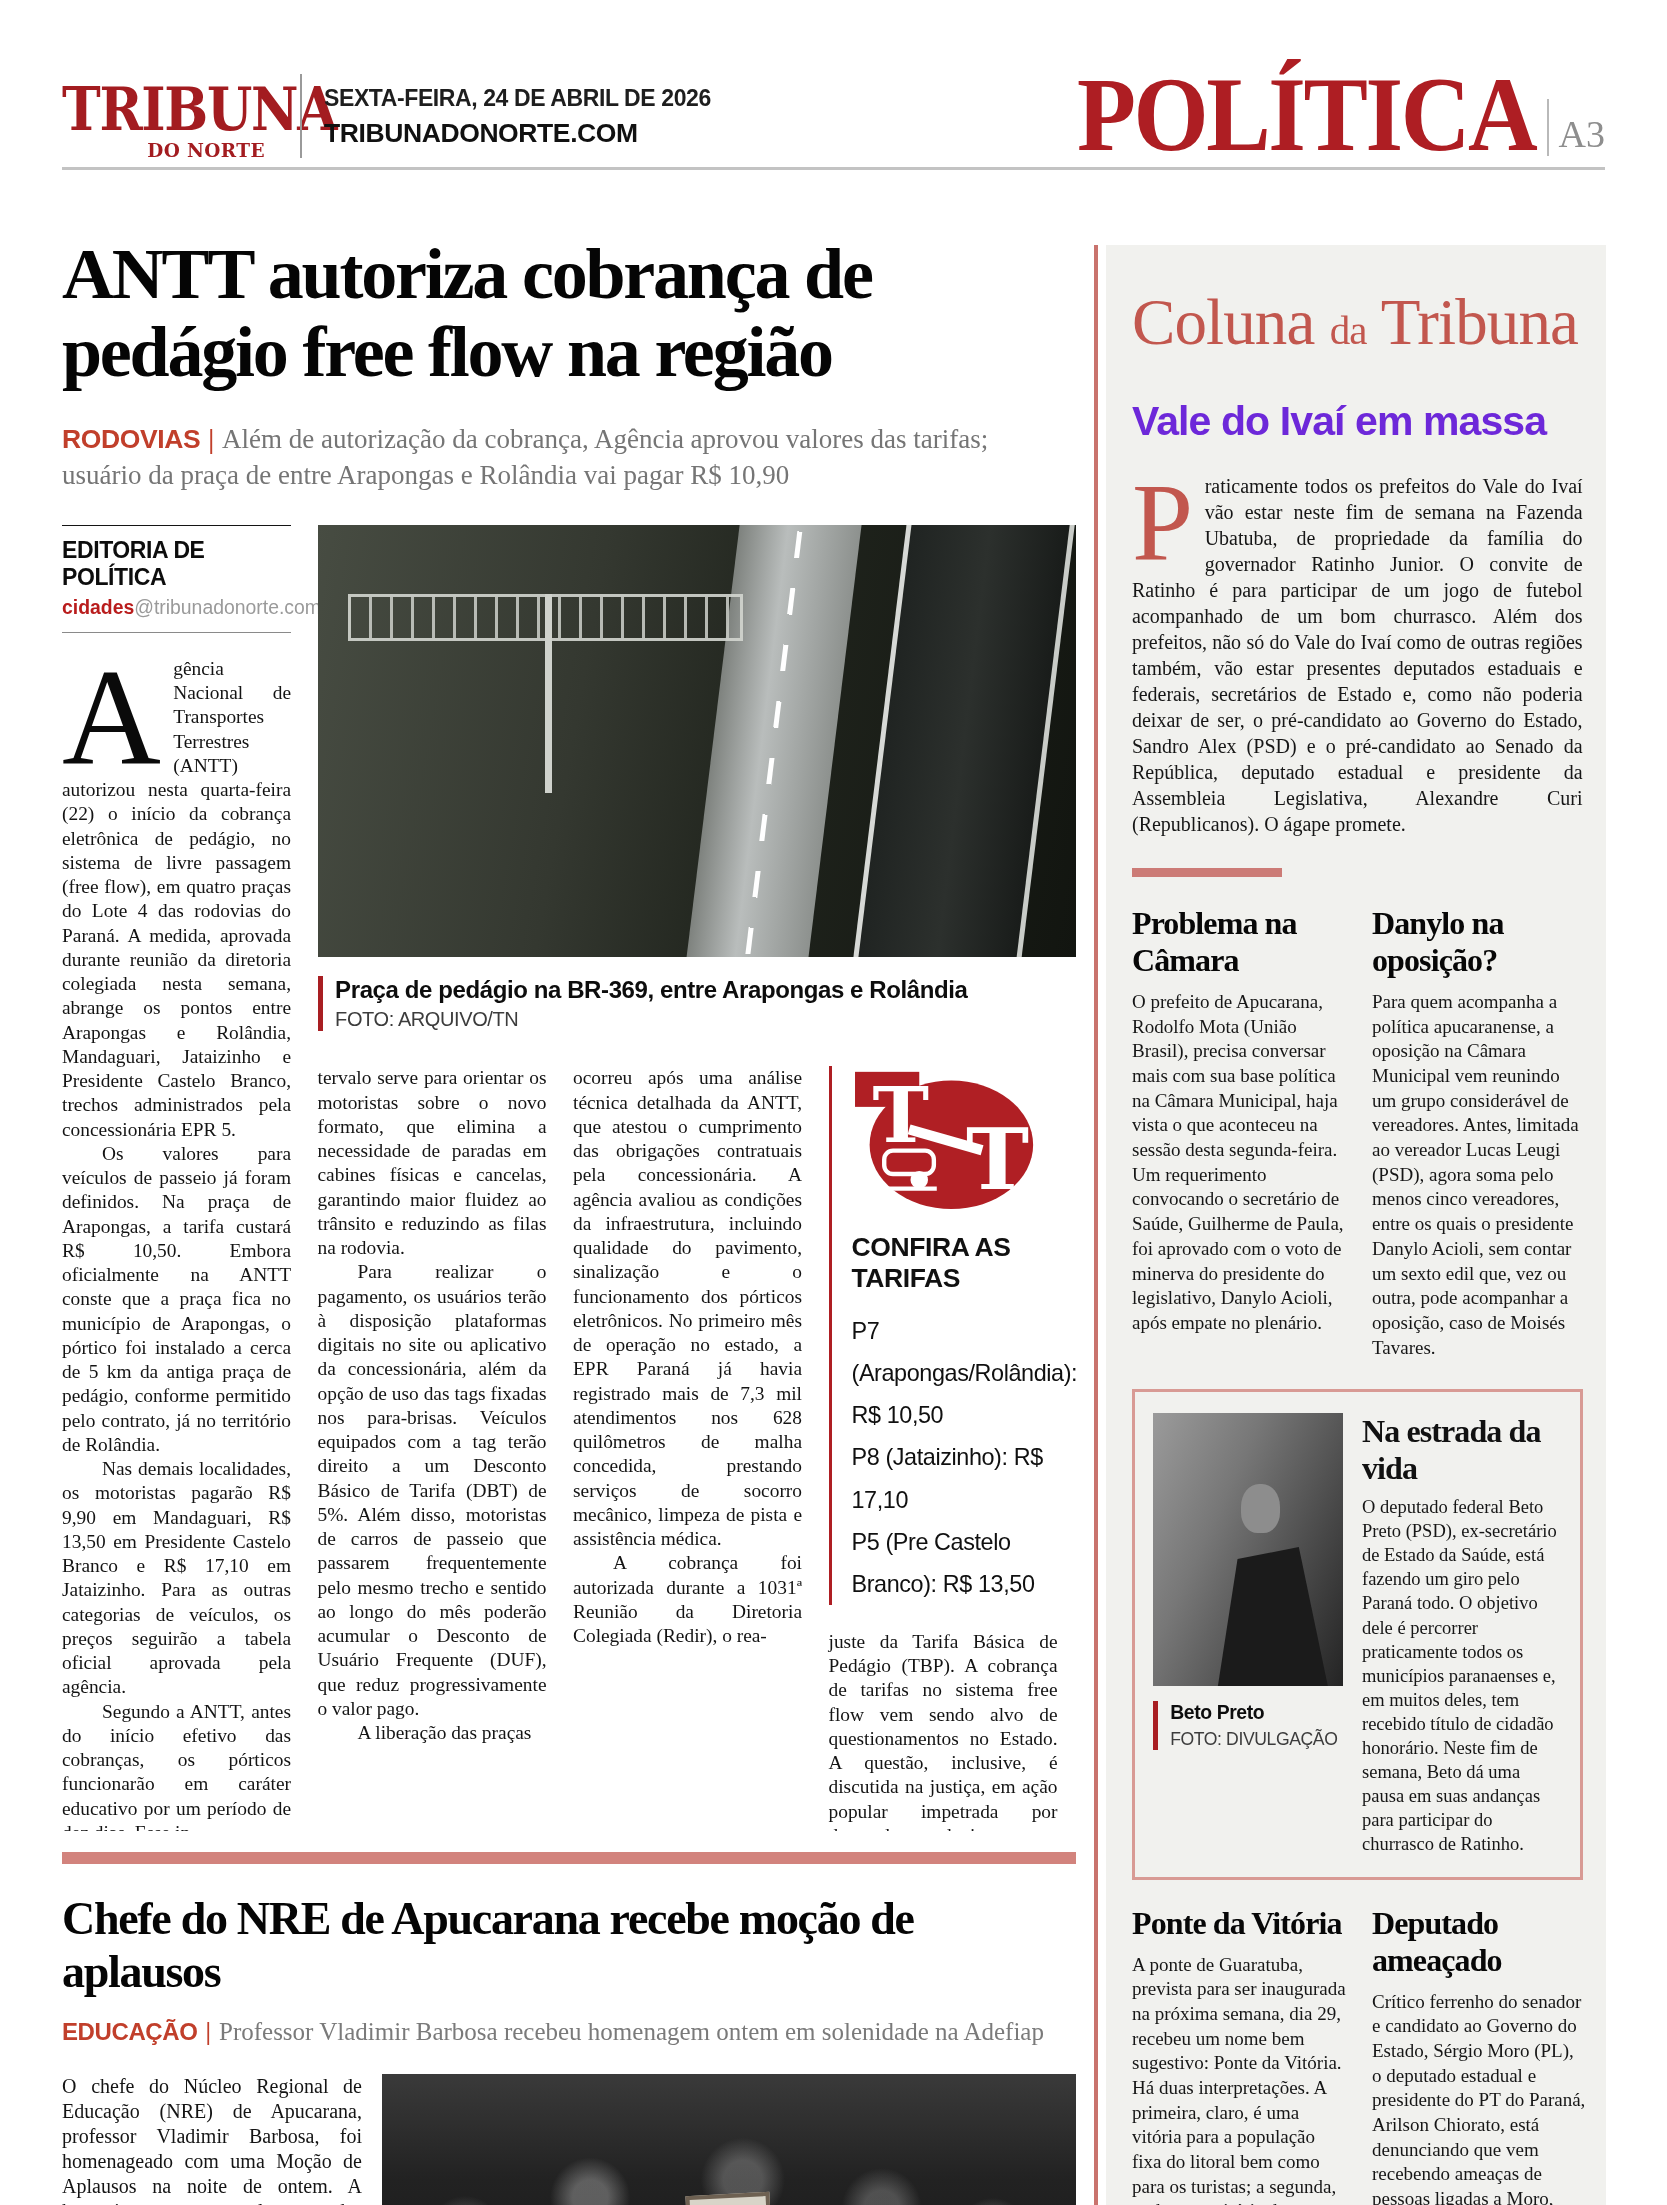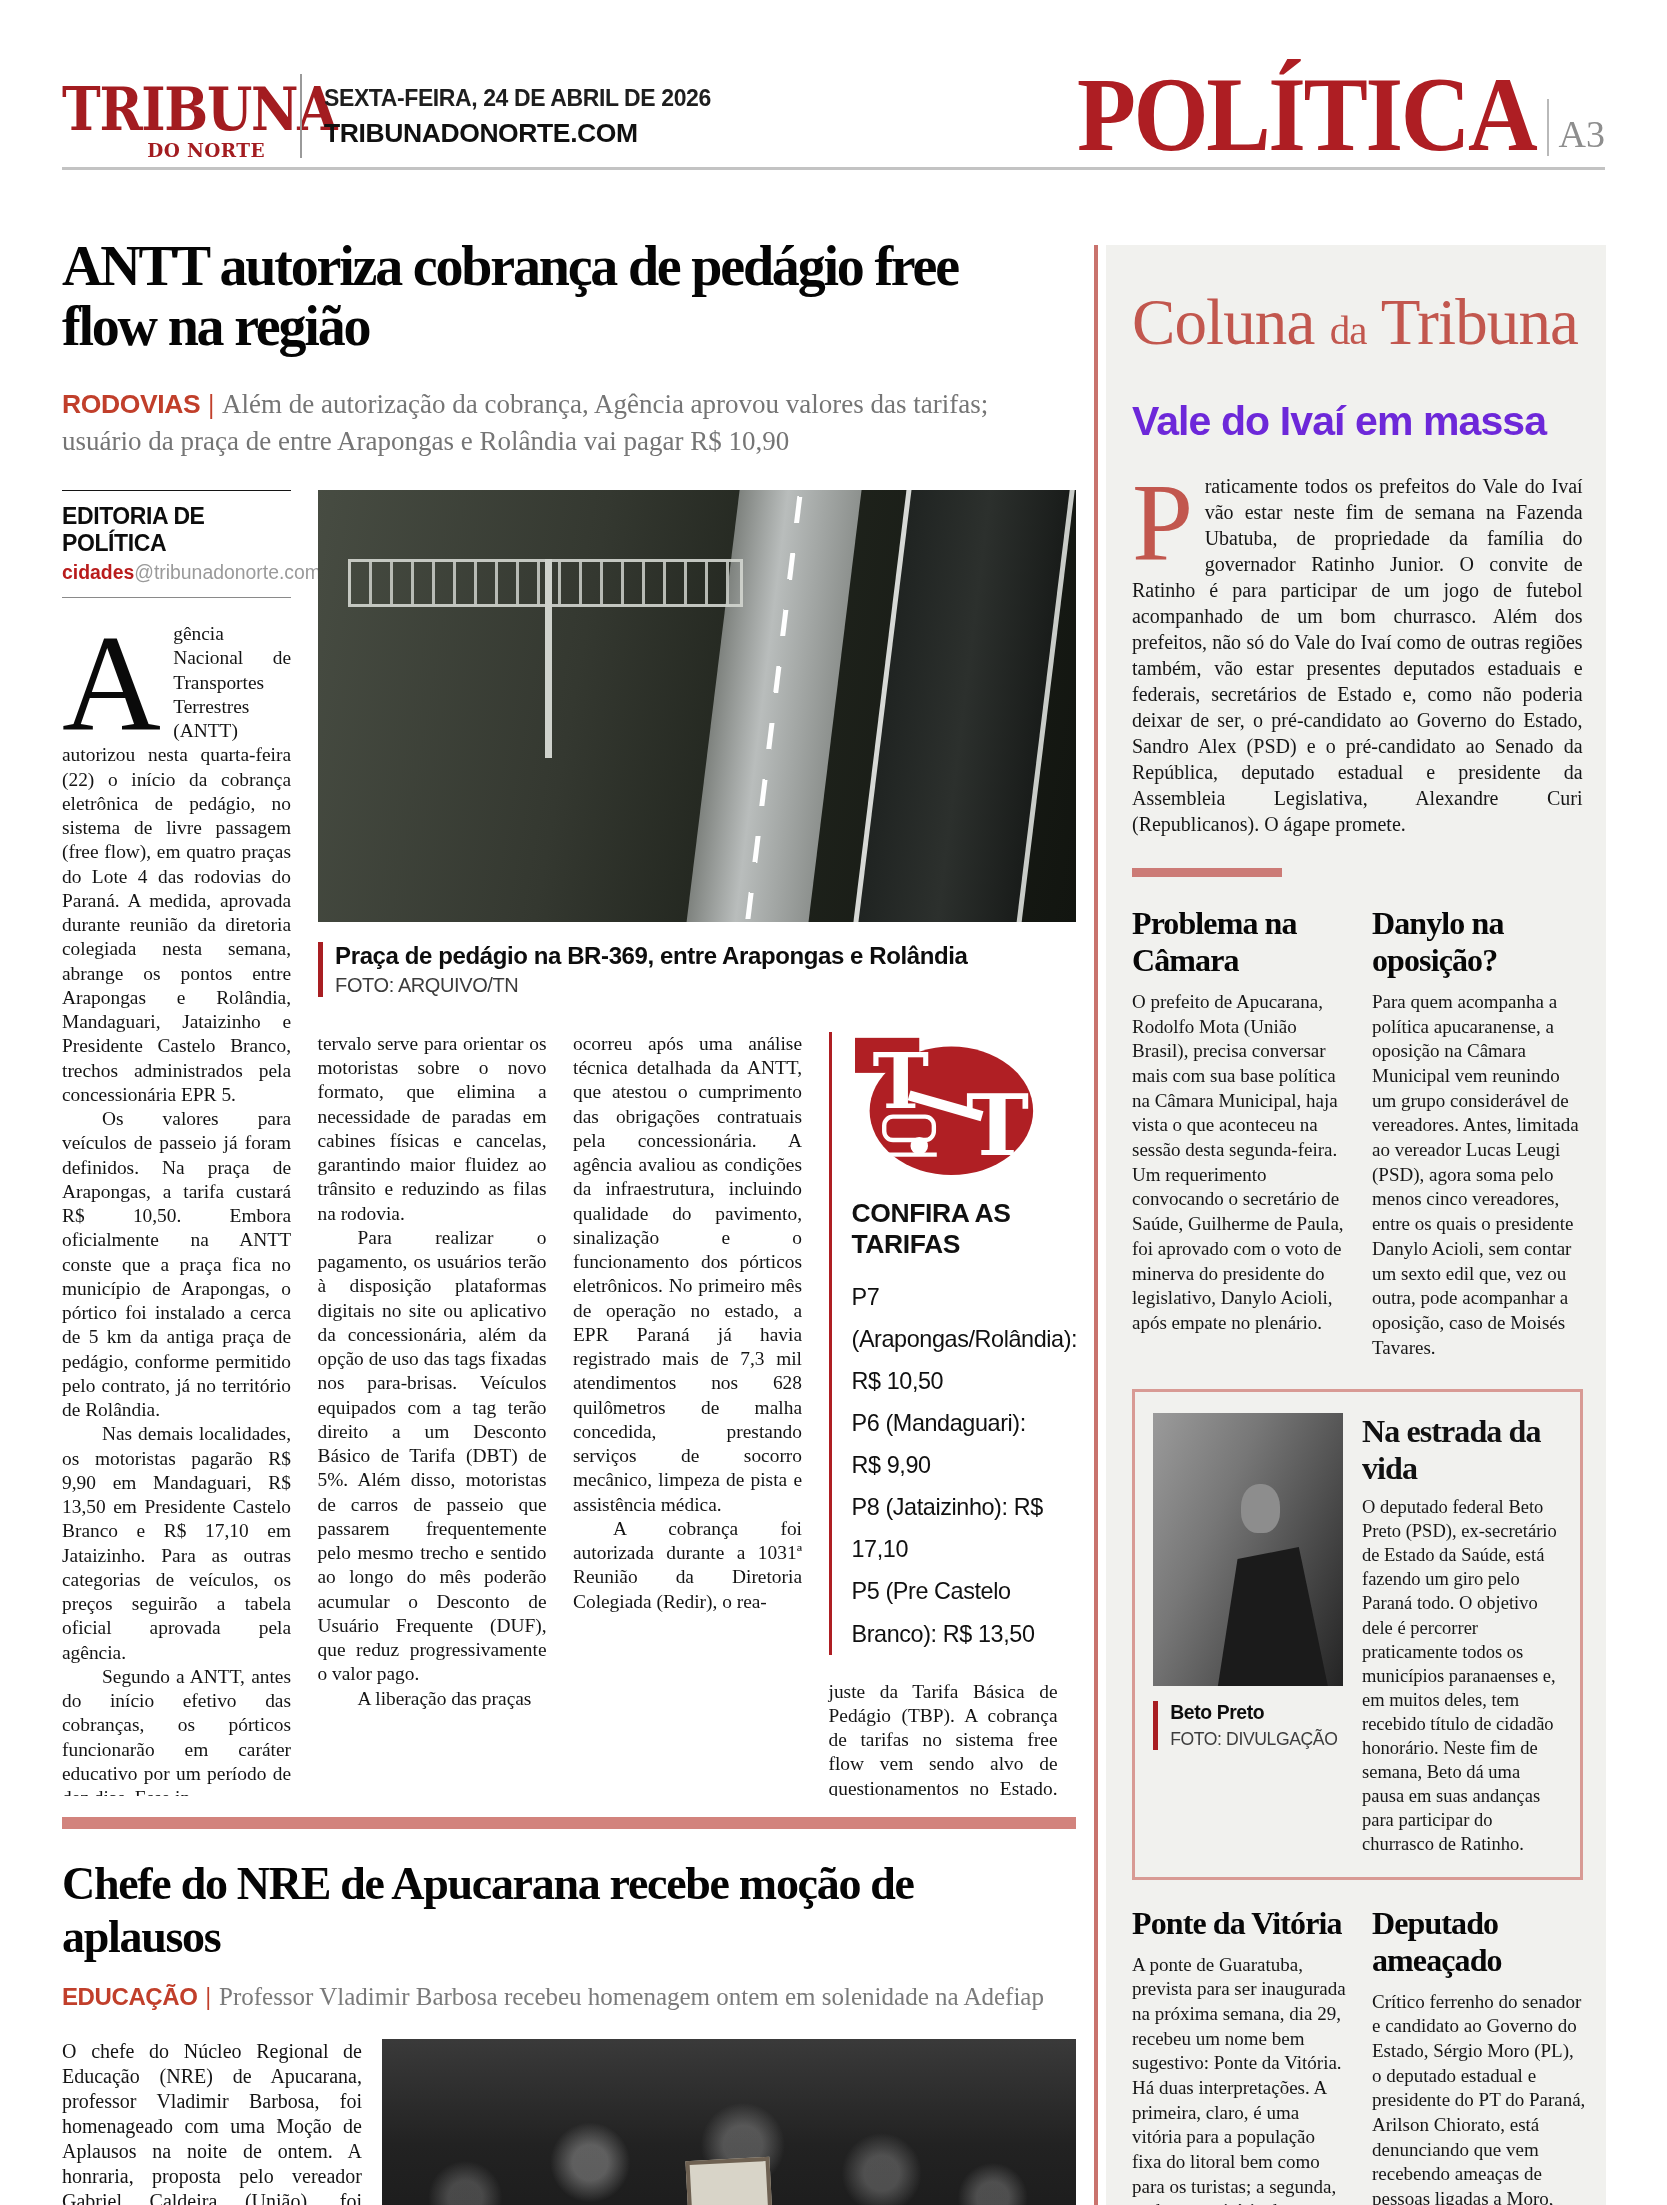--- a/index.html
+++ b/index.html
@@ -25,21 +25,21 @@
   .page-number { font-size:38px; color:#8e8e8e; font-family:"Liberation Serif", serif; margin-bottom:3.5px; }
 
   
   .content { display:flex; align-items:flex-start; }
   .left-main { width:1014px; }
   .sidebar { width:512px; margin-left:17.6px; margin-top:75px; height:2505px;
     border-left:4px solid #c9736d; padding-left:8.8px; }
   .sidebar-bg { background:#f1f1ee; height:100%; padding:26.5px 23px 17.6px 25.6px; overflow:hidden; }
 
   
-  .headline { margin-top:66px; width:961px; font-weight:bold; font-size:56px; line-height:1.08;
+  .headline { margin-top:66px; width:961px; font-weight:bold; font-size:72px; line-height:1.08;
     letter-spacing:-2.2px; color:#050505; }
   .deck { margin-top:29px; width:948px; font-size:27px; line-height:1.35; color:#757575; }
   .kicker { font-family:"Liberation Sans", sans-serif; font-weight:bold; color:#c13f2b;
     letter-spacing:-0.4px; font-size:26.5px; }
   .kicker-sep { color:#c13f2b; font-weight:bold; padding:0 8px; }
 
   .article-row { display:flex; margin-top:31px; height:1306px; overflow:hidden; }
   .col1 { width:229px; margin-right:26.5px; flex:none; }
   .byline-box { border-top:1.8px solid #141414; border-bottom:1.8px solid #8a8a8a; padding:11.5px 0 13.2px; }
   .byline-title { font-family:"Liberation Sans", sans-serif; font-weight:bold; font-size:23px; letter-spacing:-0.4px; color:#0d0d0d; }
@@ -207,21 +207,20 @@
                   <ellipse cx="68" cy="54" rx="56" ry="44" fill="#b01f24"></ellipse>
                   <text x="14" y="52" font-family="DejaVu Serif, serif" font-weight="bold" font-size="52" fill="#ffffff">T</text>
                   <text x="78" y="84" font-family="DejaVu Serif, serif" font-weight="bold" font-size="58" fill="#ffffff">T</text>
                   <rect x="40" y="40" width="52" height="7" fill="#ffffff" transform="rotate(16 40 40)"></rect>
                   <rect x="22" y="58" width="34" height="16" rx="6" fill="none" stroke="#ffffff" stroke-width="3"></rect>
                   <circle cx="46" cy="78" r="6" fill="#ffffff"></circle>
                   <line x1="18" y1="84" x2="58" y2="84" stroke="#ffffff" stroke-width="3"></line>
                 </svg>
                 <div class="tariff-title">CONFIRA AS TARIFAS</div>
                 <div class="tariff-line">P7 (Arapongas/Rolândia): R$ 10,50</div>
-                <div class="tariff-line">P6 (Mandaguari): R$ 9,90</div>
                 <div class="tariff-line">P8 (Jataizinho): R$ 17,10</div>
                 <div class="tariff-line">P5 (Pre Castelo Branco): R$ 13,50</div>
               </div>
               <div class="bodytext">
                 <p class="noindent">juste da Tarifa Básica de Pedágio (TBP). A cobrança de tarifas no sistema free flow vem sendo alvo de questionamentos no Estado. A questão, inclusive, é discutida na justiça, em ação popular impetrada por deputados estaduais.</p>
               </div>
             </div>
           </div>
         </div>
       </div>

